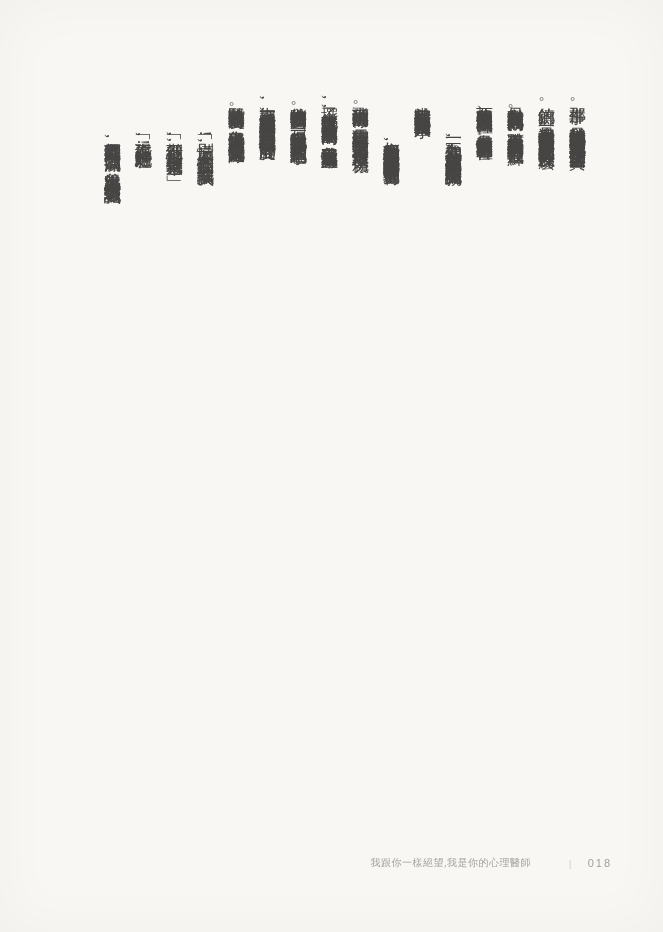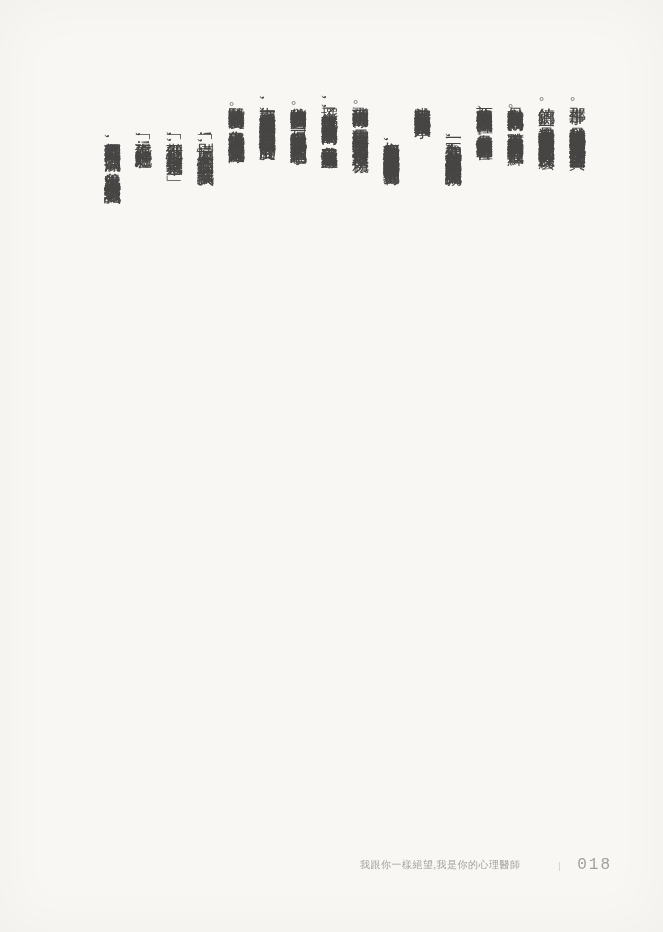--- a/index.html
+++ b/index.html
@@ -42,22 +42,22 @@
     font-size:10px;
     letter-spacing:0.5px;
     white-space:nowrap;
   }
   .footer .sep{
     margin:0 16px 0 38px;
     color:#bcbcba;
     font-size:11px;
   }
   .footer .pagenum{
-    font-family:Liberation Mono, monospace;
-    font-size:16px;
+    font-family:Liberation Sans, sans-serif;
+    font-size:11px;
     letter-spacing:2px;
   }
 </style>
 </head>
 <body>
 
 <div class="page" style="--page-bg: #f8f7f4; --ink: #474645; --footer-color: #a0a09e;">
 
   <div class="text-block">
 

